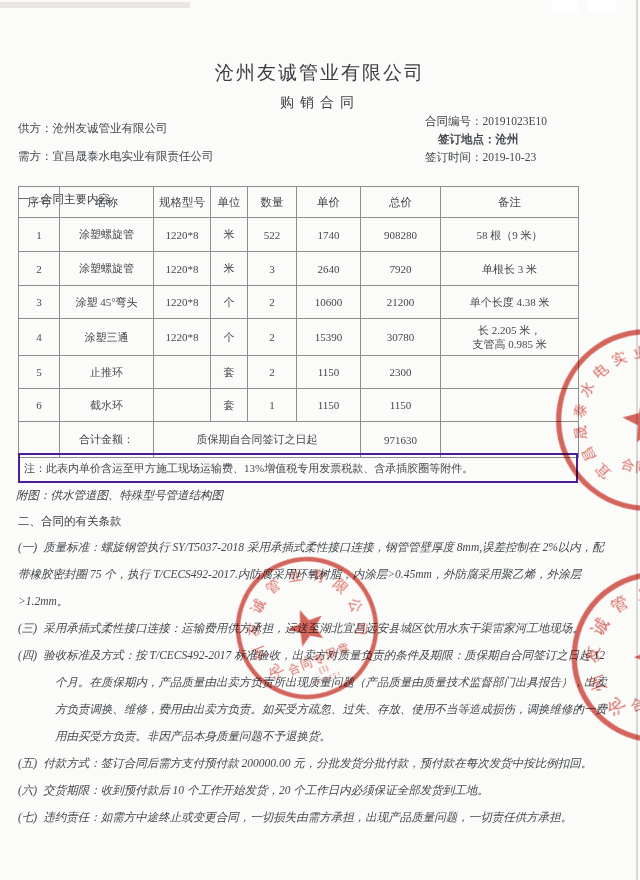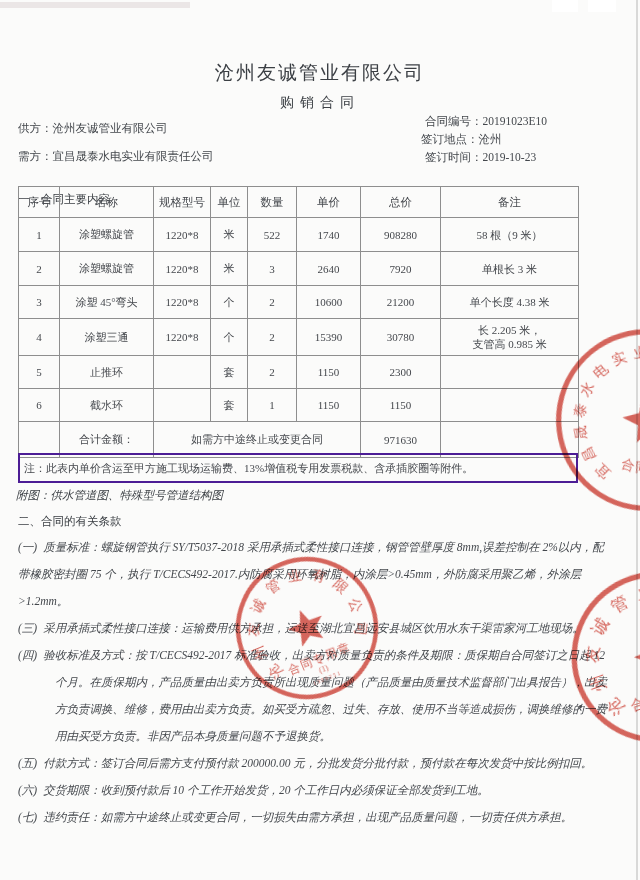--- a/index.html
+++ b/index.html
@@ -54,21 +54,21 @@
 <div class="abs edge-line"></div>
 <div class="abs speck"></div>
 
 <div class="abs doc-title">沧州友诚管业有限公司</div>
 <div class="abs doc-subtitle">购销合同</div>
 
 <div class="abs meta-line" style="left:18px;top:121px;"><span>供方：</span><span>沧州友诚管业有限公司</span></div>
 <div class="abs meta-line" style="left:18px;top:149px;"><span>需方：</span><span>宜昌晟泰水电实业有限责任公司</span></div>
 
 <div class="abs meta-line" style="left:425px;top:114px;"><span>合同编号：</span><span>20191023E10</span></div>
-<div class="abs meta-line" style="left:421px;top:132px;"><span>签订地点：</span><span>沧州</span></div>
+<div class="abs meta-line" style="left:438px;top:132px;font-weight:bold;"><span>签订地点：</span><span>沧州</span></div>
 <div class="abs meta-line" style="left:425px;top:150px;"><span>签订时间：</span><span>2019-10-23</span></div>
 
 <div class="abs sec-head" style="left:18px;top:166px;margin-top:26px;">一、合同主要内容</div>
 
 <table class="items abs" style="left:18px;top:186px;padding-left:48px;">
   <colgroup>
     <col style="width:41px">
       <col style="width:94px">
       <col style="width:57px">
       <col style="width:37px">
@@ -145,21 +145,21 @@
     <td></td>
     <td>套</td>
     <td>1</td>
     <td>1150</td>
     <td>1150</td>
     <td class="remark"></td>
   </tr>
   <tr class="total-row">
     <td></td>
     <td>合计金额：</td>
-    <td colspan="4">如需方中途终止或变更合同</td>
+    <td colspan="4">质保期自合同签订之日起</td>
     <td>971630</td>
     <td></td>
   </tr>
 </tbody>
   </table>
 
 <div class="abs note-box">注：此表内单价含运至甲方施工现场运输费、13%增值税专用发票税款、含承插胶圈等附件。</div>
 
 <div class="abs sec-head" style="left:16px;top:488px;font-style:italic;">附图：供水管道图、特殊型号管道结构图</div>
 <div class="abs sec-head" style="left:18px;top:514px;">二、合同的有关条款</div>

